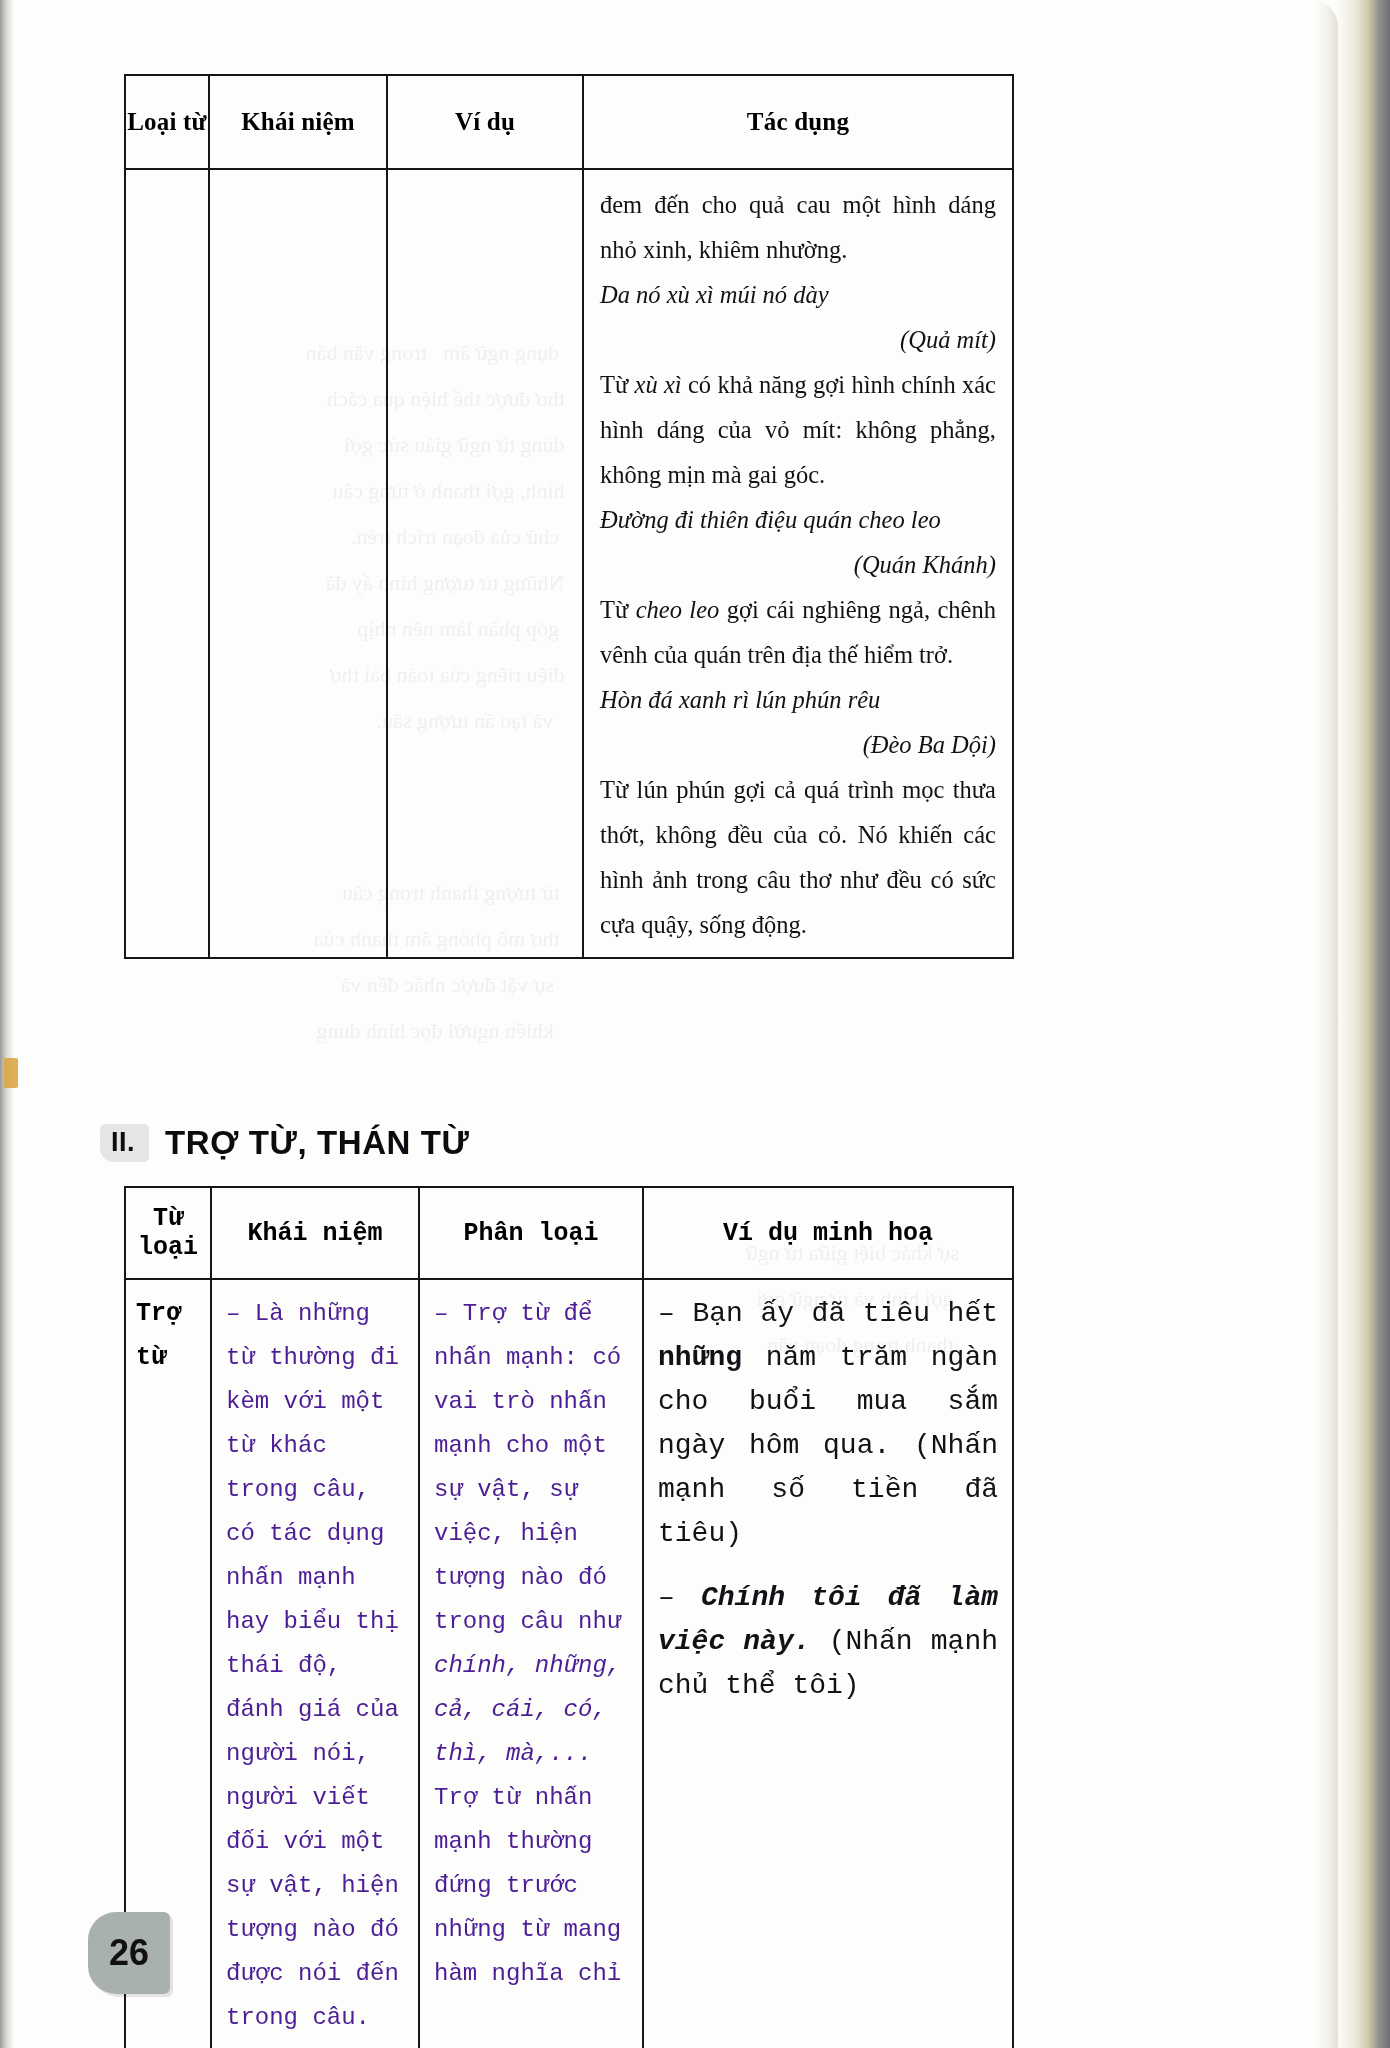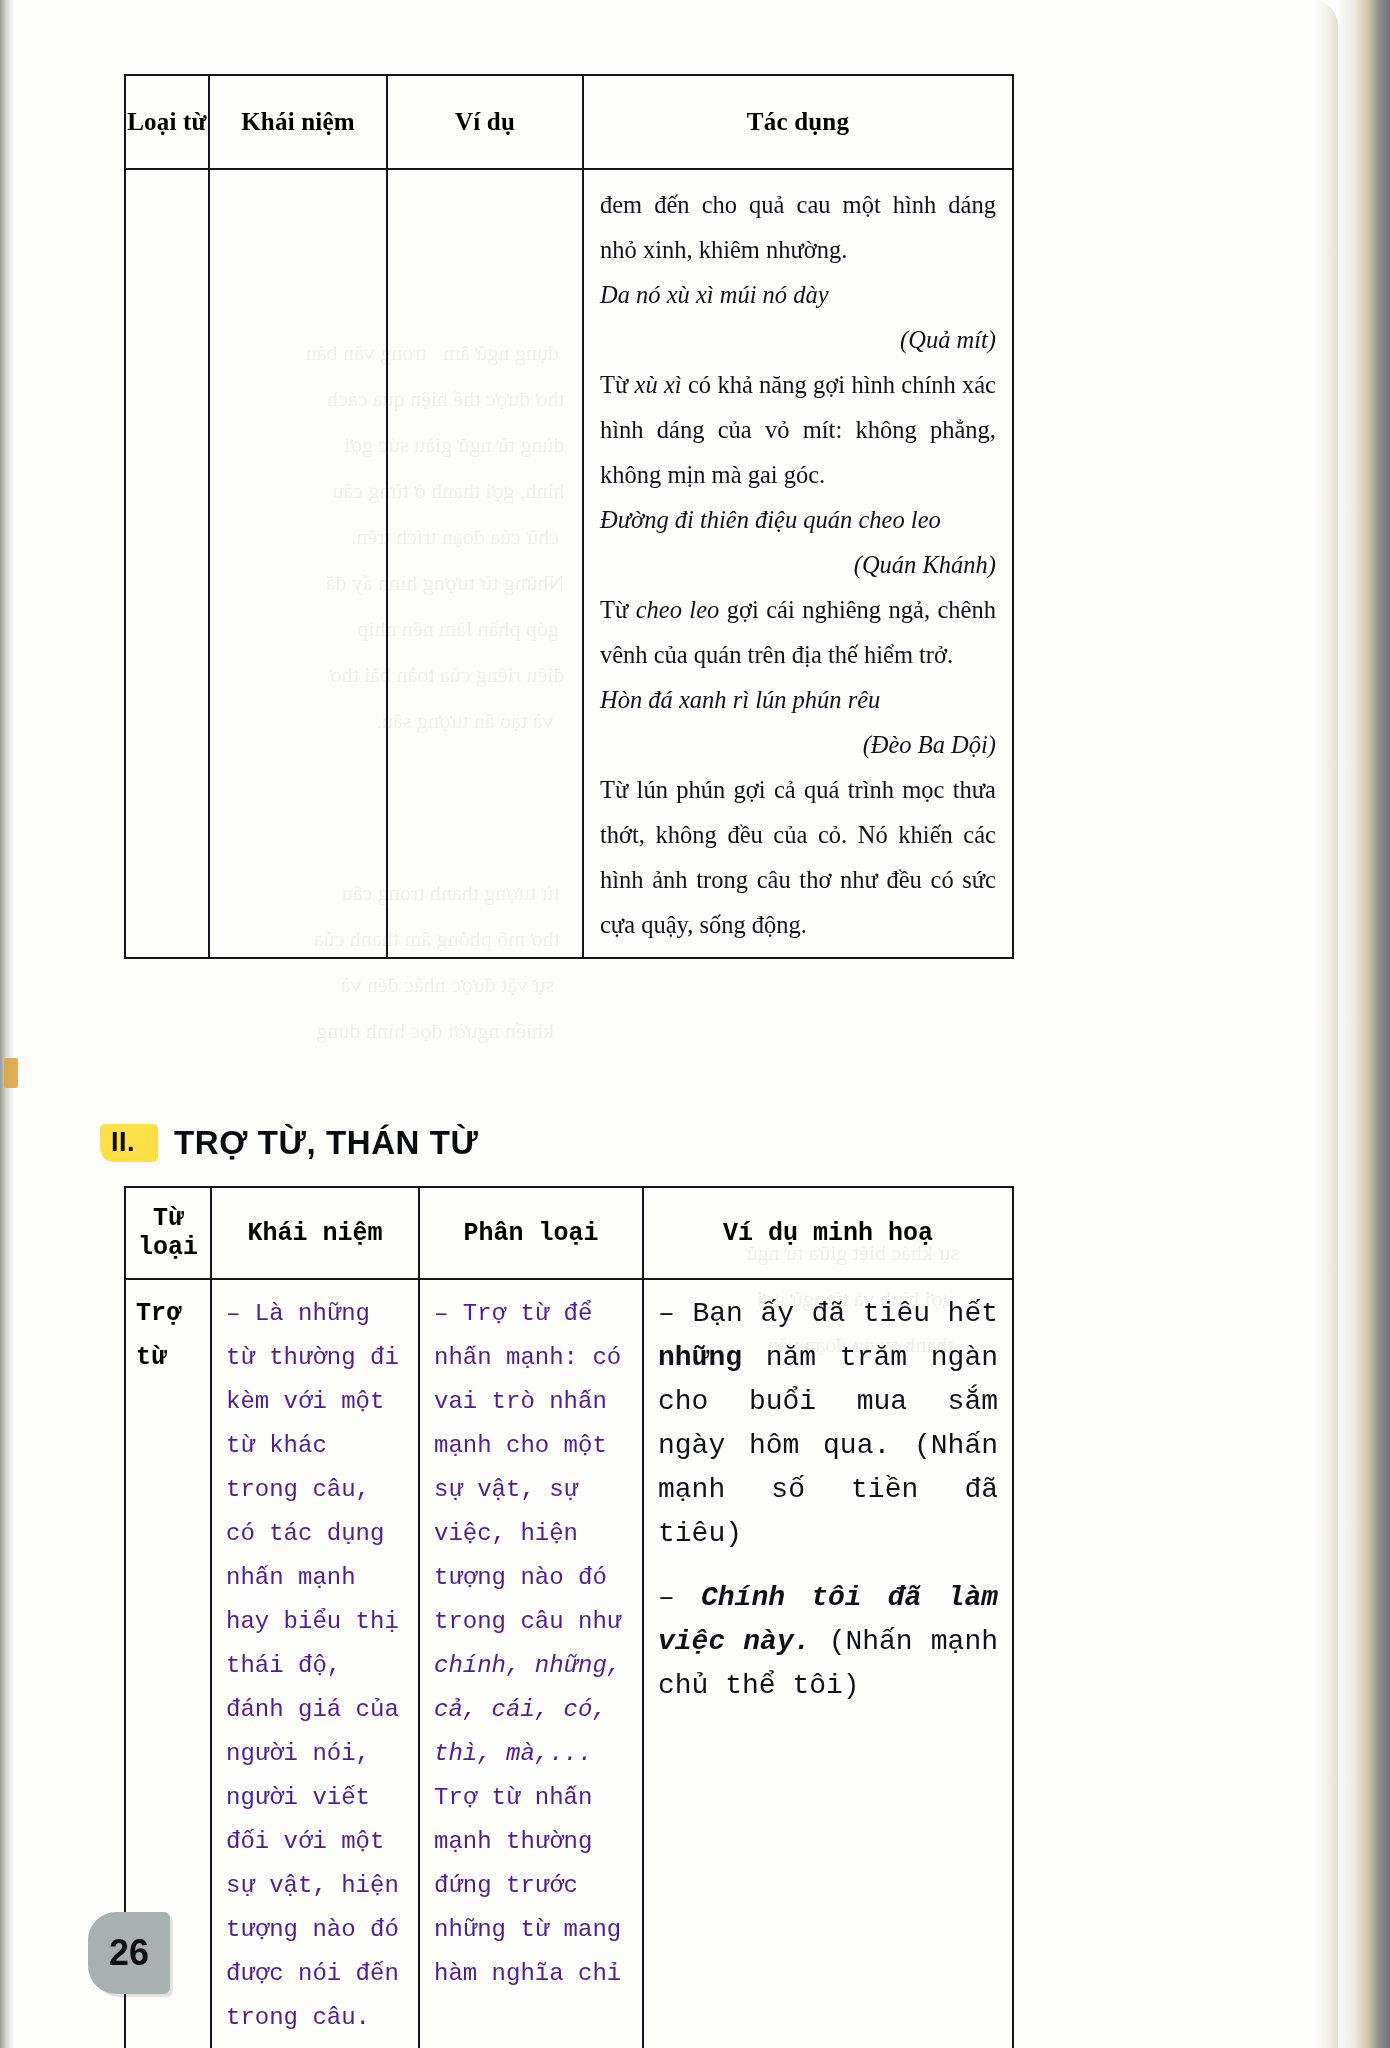--- a/index.html
+++ b/index.html
@@ -128,25 +128,25 @@
   #section-heading {
     position: absolute;
     left: 100px;
     top: 1124px;
     display: flex;
     align-items: center;
     gap: 16px;
     font-family: "Liberation Sans", sans-serif;
   }
   #section-badge {
-    background: #fde047;
+    background: #e5e5e5;
     color: #0c0d10;
     font-weight: bold;
     font-size: 27px;
-    padding: 4px 23px 5px 11px;
+    padding: 4px 14px 5px 11px;
     border-radius: 5px 5px 5px 14px;
     line-height: 1.05;
     letter-spacing: .5px;
   }
   #section-title {
     font-weight: bold;
     font-size: 33px;
     letter-spacing: .6px;
     color: #0b0c10;
   }

